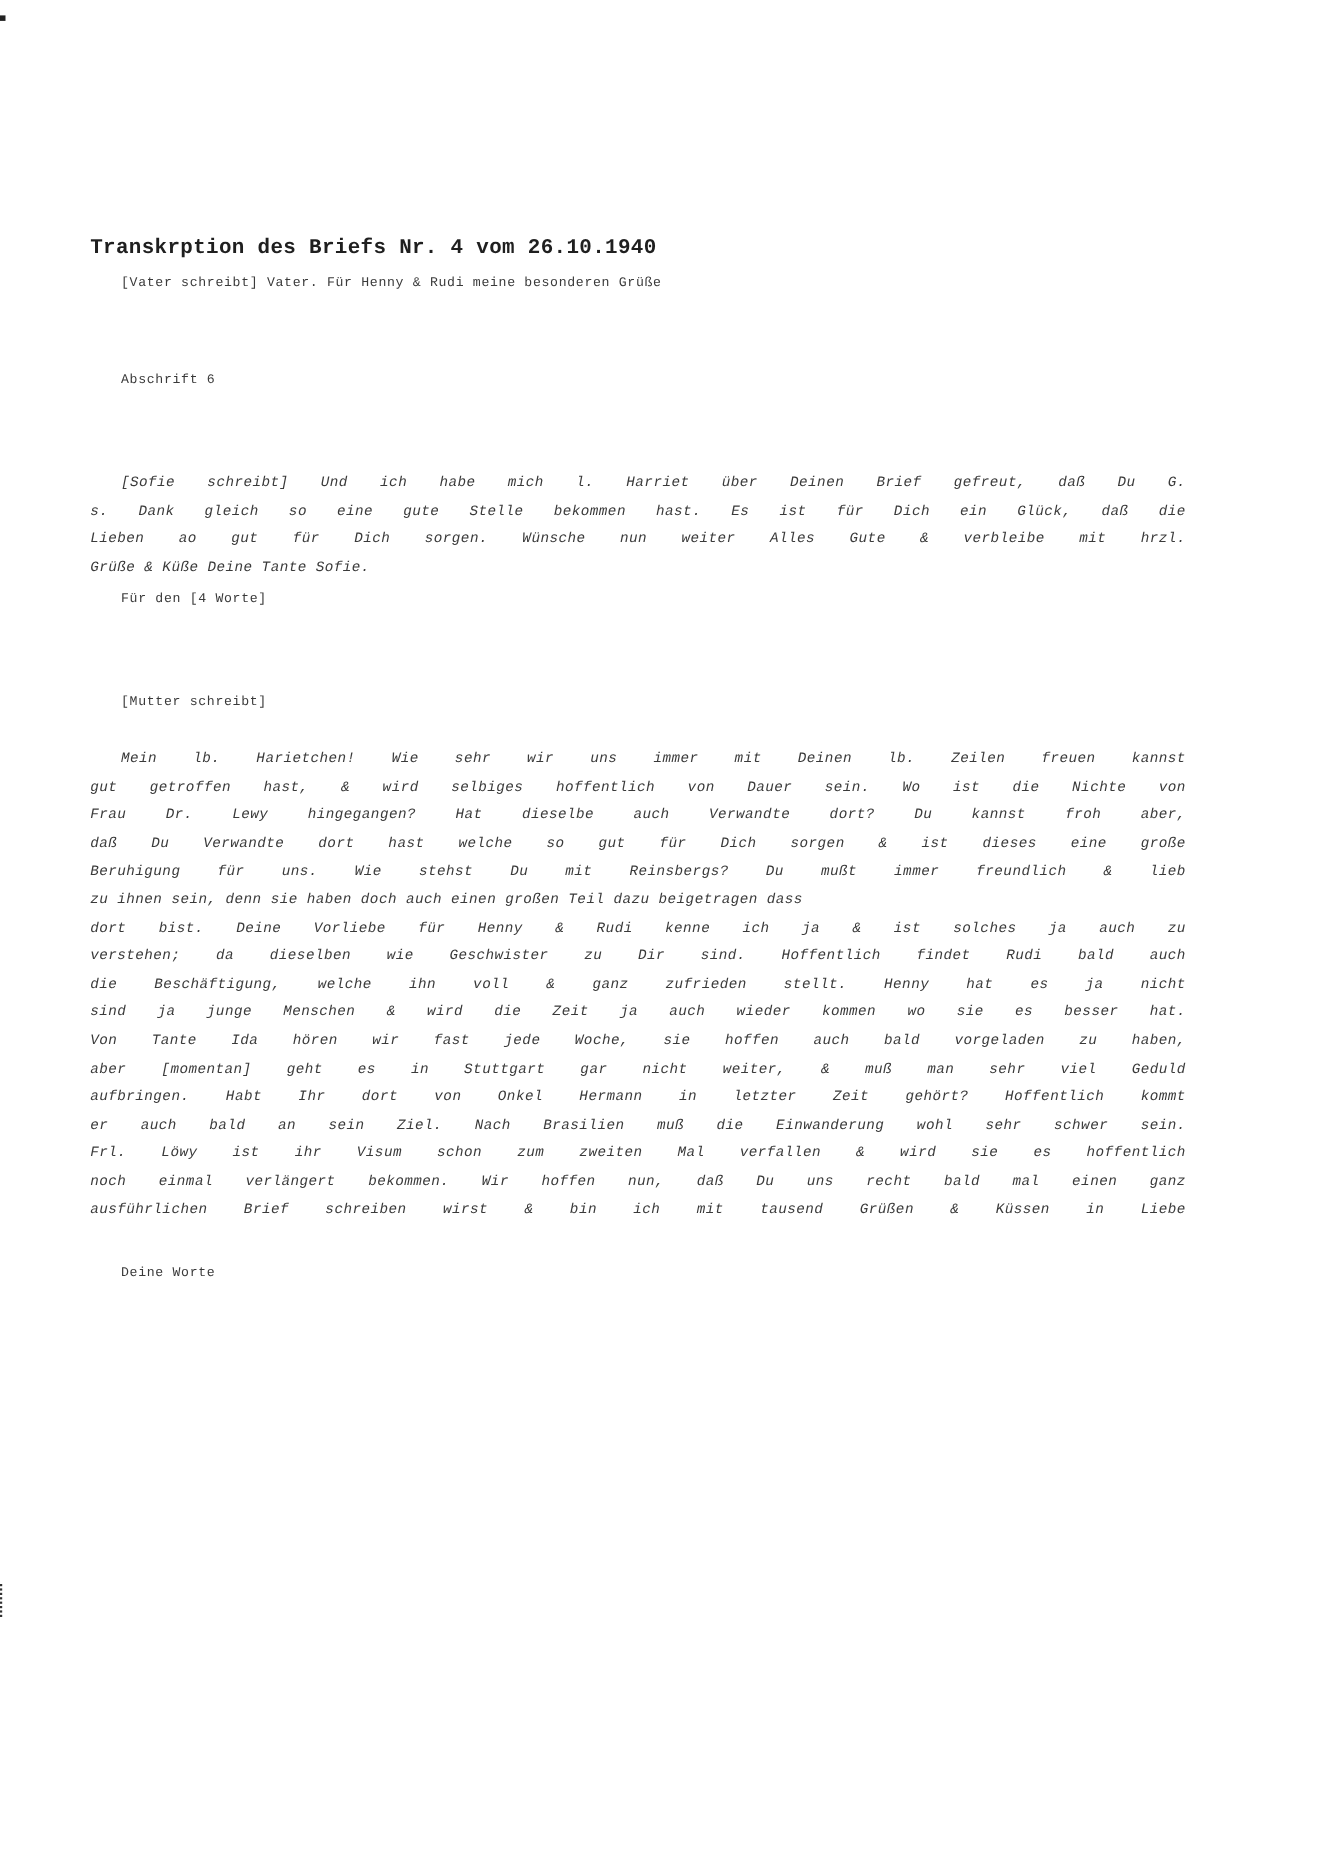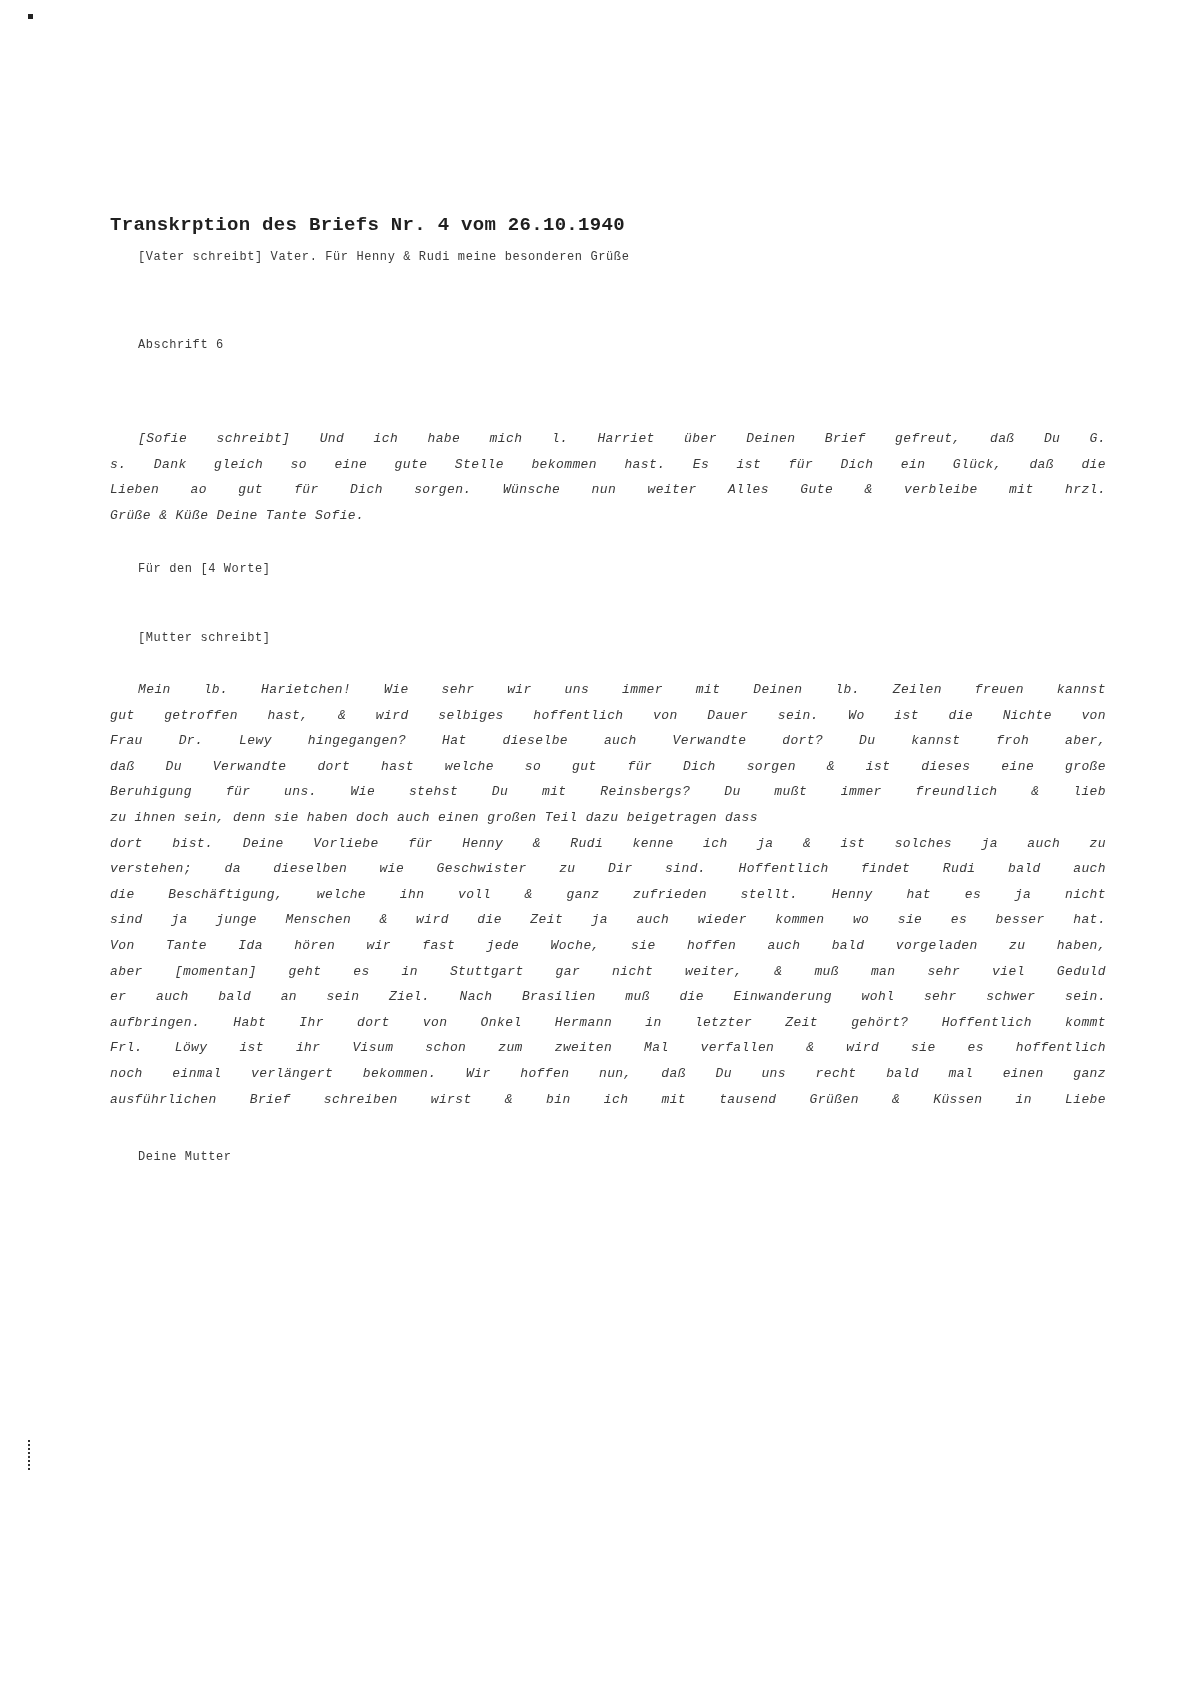--- a/index.html
+++ b/index.html
@@ -14,21 +14,20 @@
       overflow: hidden;
       font-family: "Liberation Mono", "DejaVu Sans Mono", monospace;
       color: #3a3a3a;
     }
     .page {
       position: absolute;
       left: 0;
       top: 0;
       width: 1056px;
       height: 1683px;
-      margin-left: 28px;
     }
     .corner-mark {
       position: absolute;
       left: 0;
       top: 14px;
       width: 5px;
       height: 5px;
       background: #222;
     }
     .edge-mark {
@@ -97,38 +96,38 @@
 
   <div class="line indent" style="top:338px;">Abschrift 6</div>
 
   <div class="para" style="top:426px;">
     <span class="row first">[Sofie schreibt] Und ich habe mich l. Harriet über Deinen Brief gefreut, daß Du G.</span>
     <span class="row">s. Dank gleich so eine gute Stelle bekommen hast. Es ist für Dich ein Glück, daß die</span>
     <span class="row">Lieben ao gut für Dich sorgen. Wünsche nun weiter Alles Gute &amp; verbleibe mit hrzl.</span>
     <span class="row last">Grüße &amp; Küße Deine Tante Sofie.</span>
   </div>
 
-  <div class="line indent" style="top:562px;">Für den [4 Worte]</div>
+  <div class="line indent" style="top:537px;">Für den [4 Worte]</div>
 
   <div class="line indent" style="top:631px;">[Mutter schreibt]</div>
 
   <div class="para" style="top:677px;">
     <span class="row first">Mein lb. Harietchen! Wie sehr wir uns immer mit Deinen lb. Zeilen freuen kannst</span>
     <span class="row">gut getroffen hast, &amp; wird selbiges hoffentlich von Dauer sein. Wo ist die Nichte von</span>
     <span class="row">Frau Dr. Lewy hingegangen? Hat dieselbe auch Verwandte dort? Du kannst froh aber,</span>
     <span class="row">daß  Du Verwandte dort hast welche so gut für Dich sorgen &amp; ist dieses eine große</span>
     <span class="row">Beruhigung für uns. Wie stehst Du mit Reinsbergs? Du mußt immer freundlich &amp; lieb</span>
     <span class="row last">zu ihnen sein, denn sie haben doch auch einen großen Teil dazu beigetragen dass</span>
     <span class="row">dort bist. Deine Vorliebe für Henny &amp; Rudi kenne ich ja &amp; ist solches ja auch zu</span>
     <span class="row">verstehen; da dieselben wie Geschwister zu Dir sind. Hoffentlich findet Rudi bald auch</span>
     <span class="row">die Beschäftigung, welche ihn voll &amp; ganz zufrieden stellt. Henny hat es ja nicht</span>
     <span class="row">sind ja junge Menschen &amp; wird die Zeit ja auch wieder kommen wo sie es besser hat.</span>
     <span class="row">Von Tante Ida hören wir fast jede Woche, sie hoffen auch bald vorgeladen zu haben,</span>
     <span class="row">aber [momentan] geht es in Stuttgart gar nicht weiter, &amp; muß man sehr viel Geduld</span>
+    <span class="row">aufbringen. Habt Ihr dort von Onkel Hermann in letzter Zeit gehört? Hoffentlich kommt</span>
     <span class="row">er auch bald an sein Ziel. Nach Brasilien muß die Einwanderung wohl sehr schwer sein.</span>
-    <span class="row">aufbringen. Habt Ihr dort von Onkel Hermann in letzter Zeit gehört? Hoffentlich kommt</span>
     <span class="row">Frl. Löwy ist ihr Visum schon zum zweiten Mal verfallen &amp; wird sie es hoffentlich</span>
     <span class="row">noch einmal verlängert bekommen. Wir hoffen nun, daß Du uns recht bald mal einen ganz</span>
     <span class="row">ausführlichen Brief schreiben wirst &amp; bin ich mit tausend Grüßen &amp; Küssen in Liebe</span>
   </div>
 
-  <div class="line indent" style="top:1150px;">Deine Mutter</div>
+  <div class="line indent" style="top:1150px;">Deine Worte</div>
 </div>
 
 </body></html>

